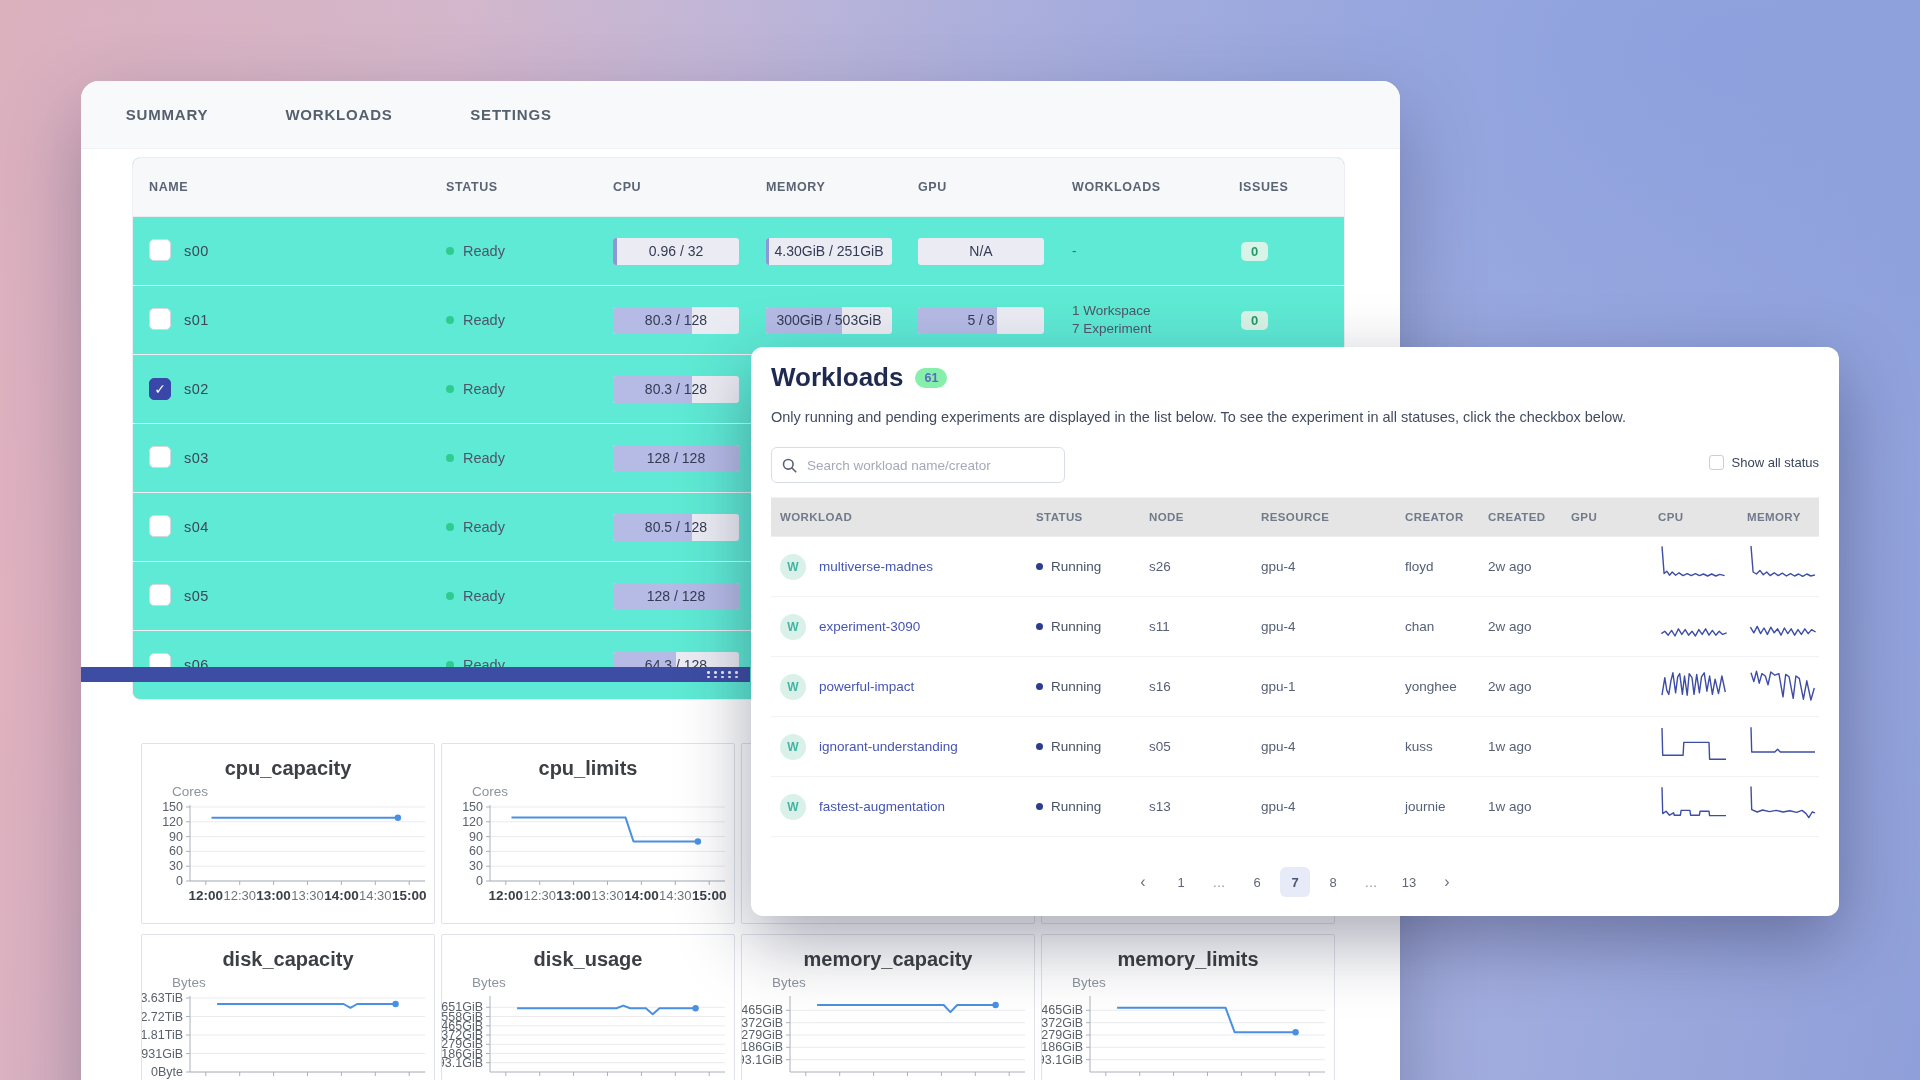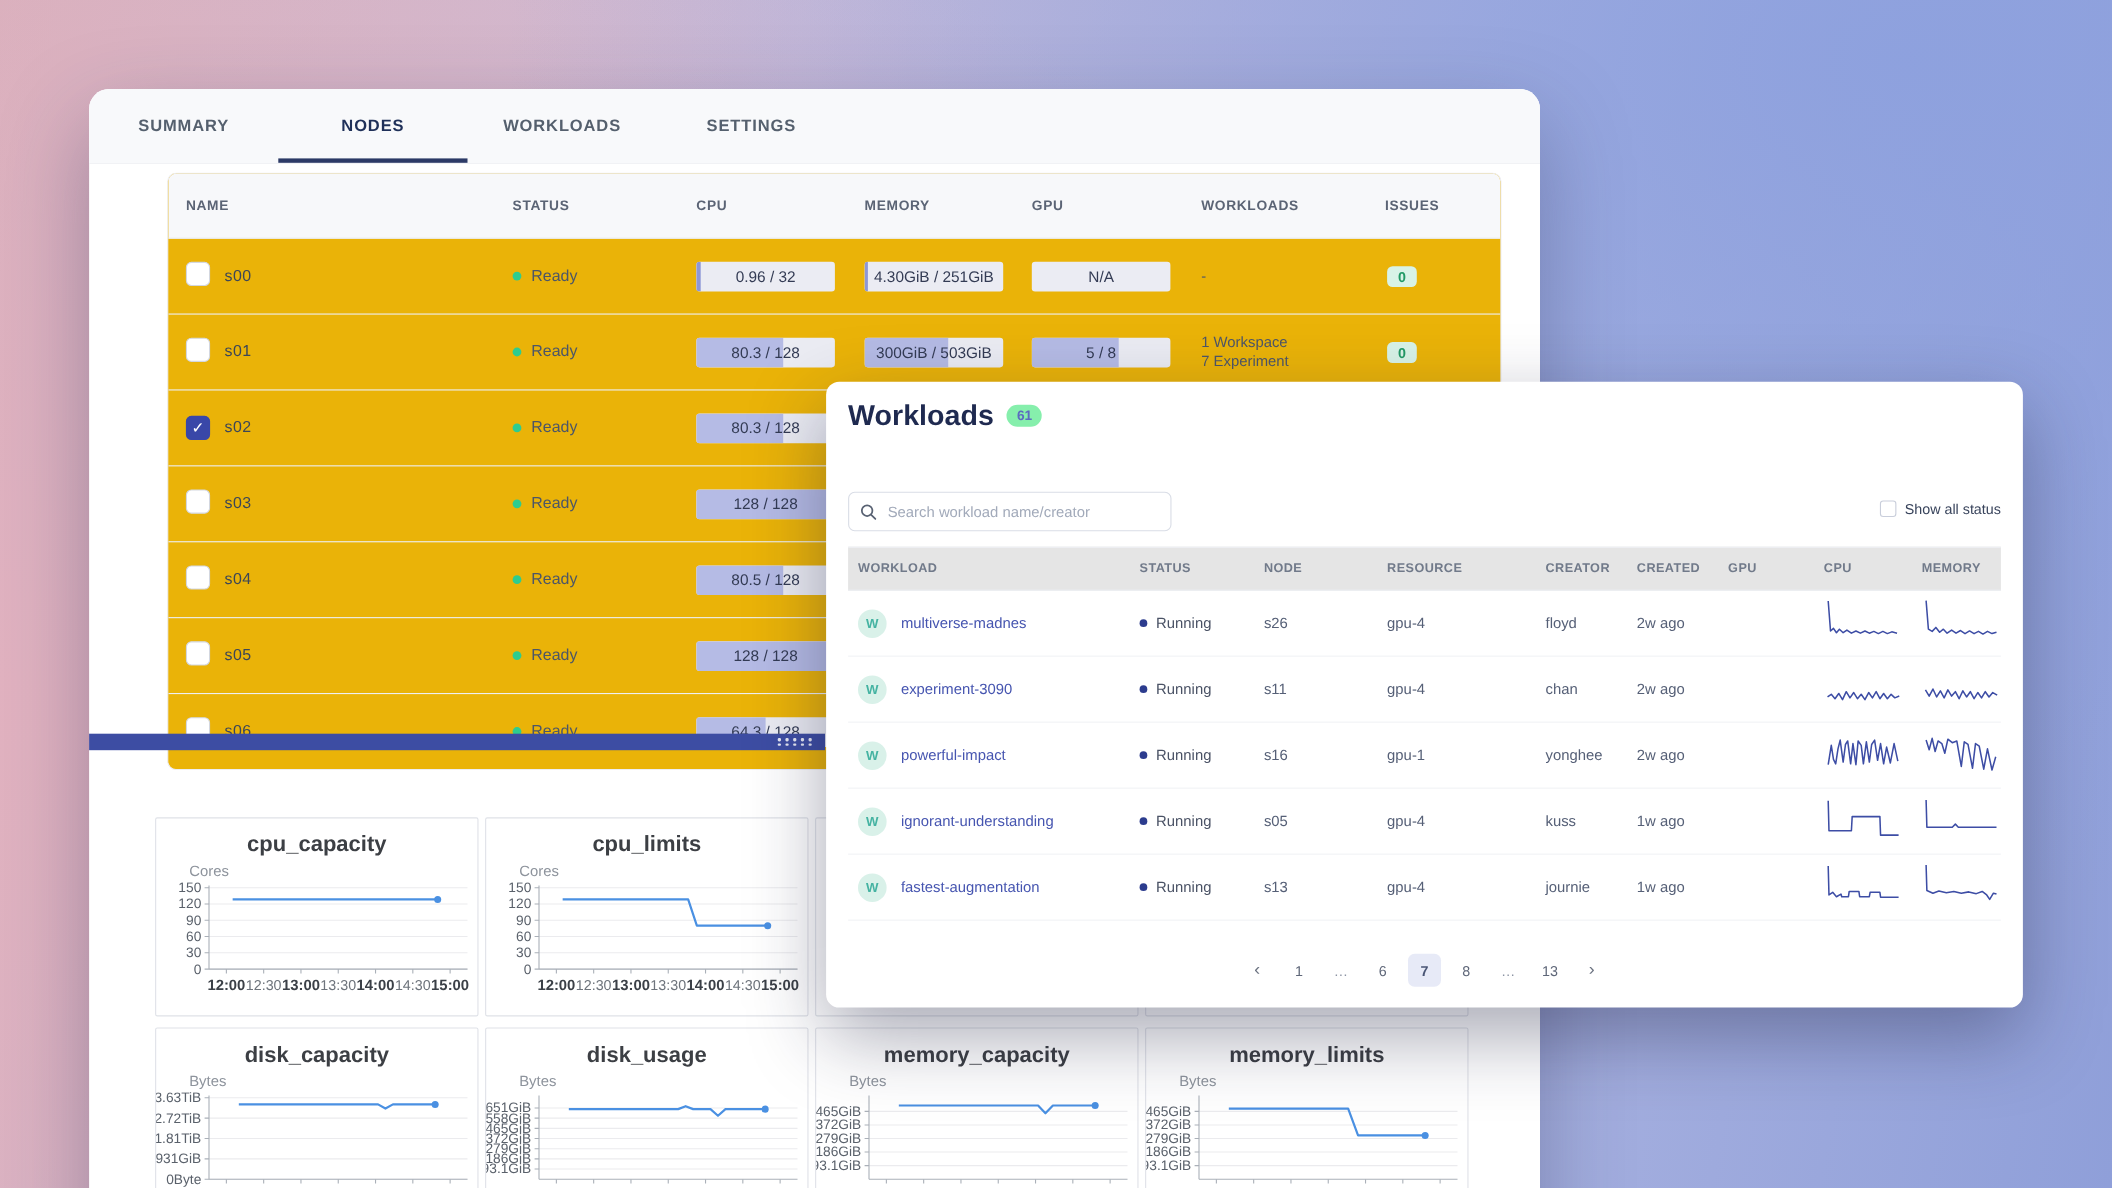--- a/index.html
+++ b/index.html
@@ -11,22 +11,22 @@
       linear-gradient(100deg,#d9b0bd 0%,#cbbcd8 35%,#a9b2e0 70%,#8f9fd9 100%);}
   
   .app-card{position:absolute;left:81px;top:81px;width:1319px;height:1100px;
     background:#fff;border-radius:18px 18px 0 0;box-shadow:0 30px 80px rgba(40,45,85,.35);}
   .tabbar{position:absolute;left:0;top:0;width:100%;height:68px;background:#f8f9fb;
     border-radius:18px 18px 0 0;border-bottom:1px solid #f0f1f4;display:flex;box-sizing:border-box;}
   .tab{width:172px;height:100%;display:flex;align-items:center;justify-content:center;
     font-size:15px;font-weight:700;letter-spacing:.8px;color:#55606e;cursor:pointer;box-sizing:border-box;}
   .tab.active{color:#1f3059;border-bottom:4px solid #2c3a66;padding-top:4px;}
   
-  .nodes-table{position:absolute;left:51px;top:76px;width:1211px;background:#eab308;
-    border:1px solid #edeef3;border-radius:8px;overflow:hidden;margin-left:20px;}
+  .nodes-table{position:absolute;left:51px;top:76px;width:1211px;background:#5eead4;
+    border:1px solid #edeef3;border-radius:8px;overflow:hidden;}
   .nt-head,.nt-row{display:grid;grid-template-columns:51px 262px 167px 153px 152px 154px 167px 1fr;align-items:center;}
   .nt-head{height:58px;background:#f7f8fa;border-bottom:1px solid #e9ebf0;
     font-size:12.5px;font-weight:700;letter-spacing:.6px;color:#5b6475;}
   .nt-head .h-name{grid-column:1/3;padding-left:16px;}
   .nt-row{height:68px;border-top:1px solid #eef0f4;font-size:14.5px;color:#414a5c;}
   .nt-row:first-child{border-top:none;}
   .cell-cb{padding-left:16px;}
   .cb{width:22px;height:22px;border-radius:5px;border:1.5px solid #d3d7e0;background:#fff;
     display:inline-flex;align-items:center;justify-content:center;cursor:pointer;box-sizing:border-box;
     font-size:14px;color:#fff;}
@@ -92,21 +92,20 @@
   .pg.ellipsis{cursor:default;color:#8b93a3;}
 </style>
 </head>
 <body>
 
 <div class="bg">
 
   <div class="app-card">
     <div class="tabbar" id="tabbar">
         <div class="tab ">SUMMARY</div>
-        <div class="tab active">NODES</div>
         <div class="tab ">WORKLOADS</div>
         <div class="tab ">SETTINGS</div>
       </div>
 
     <div class="nodes-table">
       <div class="nt-head" id="nt-head">
           <div class="h-name">NAME</div>
           <div>STATUS</div>
           <div>CPU</div>
           <div>MEMORY</div>
@@ -555,20 +554,21 @@
           </svg>
   </div>
       </div>
   </div>
 
   <div class="modal">
     <div class="m-titlebar">
       <span class="m-title">Workloads</span>
       <span class="m-count">61</span>
     </div>
+    <div class="m-desc">Only running and pending experiments are displayed in the list below. To see the experiment in all statuses, click the checkbox below.</div>
 
     <div class="m-search">
       <svg width="15" height="15" viewBox="0 0 15 15">
         <circle cx="6.3" cy="6.3" r="4.8" fill="none" stroke="#596273" stroke-width="1.6"></circle>
         <line x1="10" y1="10" x2="13.8" y2="13.8" stroke="#596273" stroke-width="1.6" stroke-linecap="round"></line>
       </svg>
       <input type="text" placeholder="Search workload name/creator" style="">
     </div>
 
     <div class="m-showall">

